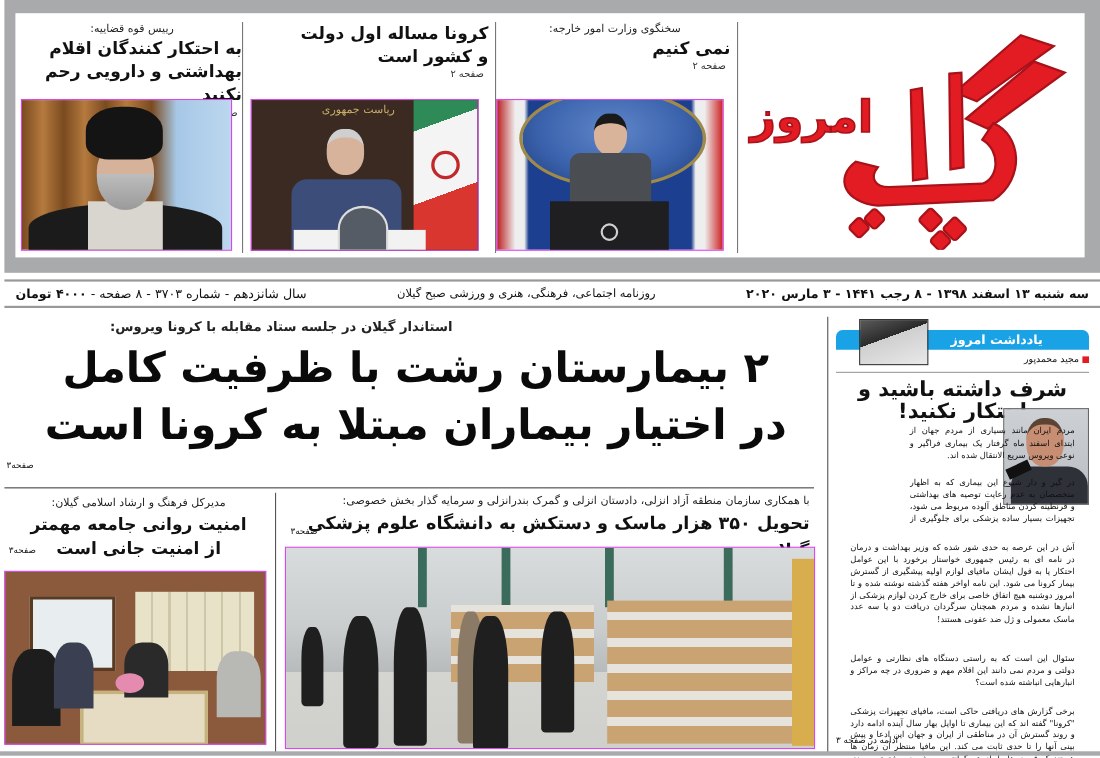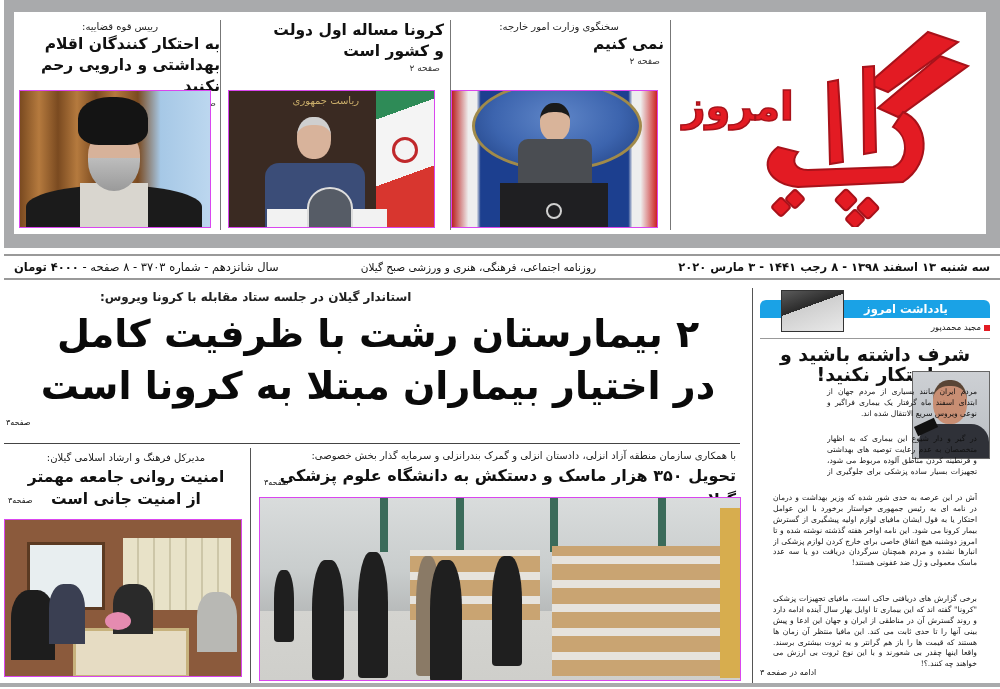--- a/index.html
+++ b/index.html
@@ -305,17 +305,18 @@
 <div class="ed-author-photo">
   <div class="suit"></div>
     <div class="face"></div>
     <div class="mic"></div>
 </div>
 
 <div class="ed-body">
   <p class="first">مردم ایران مانند بسیاری از مردم جهان از ابتدای اسفند ماه گرفتار یک بیماری فراگیر و نوعی ویروس سریع الانتقال شده اند.</p>
   <p class="first" style="width:150px; height:44px; overflow:hidden;">در گیر و دار شیوع این بیماری که به اظهار متخصصان به عدم رعایت توصیه های بهداشتی و قرنطینه کردن مناطق آلوده مربوط می شود، تجهیزات بسیار ساده پزشکی برای جلوگیری از گسترش این بیماری هم در ایران اگر نگوئیم نایاب اما کمیاب شده است. کمیاب شدن ماسک، ژل ضد عفونی، دستکش، الکل به علت کمبود تولید یا ناتوانی در تولید در کشور یا واردات نیست بلکه به افرادی سودجو، سنگدل، بی شرفی مربوط می شود که این اقلام مورد نیاز برای سلامت مردم را در انبارها به امید گرانتر شدن قیمت آنها نگهداری می کنند.</p>
   <p style="height:86px; overflow:hidden;">آش در این عرصه به حدی شور شده که وزیر بهداشت و درمان در نامه ای به رئیس جمهوری خواستار برخورد با این عوامل احتکار یا به قول ایشان مافیای لوازم اولیه پیشگیری از گسترش بیمار کرونا می شود. این نامه اواخر هفته گذشته نوشته شده و تا امروز دوشنبه هیچ اتفاق خاصی برای خارج کردن لوازم پزشکی از انبارها نشده و مردم همچنان سرگردان دریافت دو یا سه عدد ماسک معمولی و ژل ضد عفونی هستند!</p>
+  <p>سئوال این است که به راستی دستگاه های نظارتی و عوامل دولتی و مردم نمی دانند این اقلام مهم و ضروری در چه مراکز و انبارهایی انباشته شده است؟</p>
   <p>برخی گزارش های دریافتی حاکی است، مافیای تجهیزات پزشکی "کرونا" گفته اند که این بیماری تا اوایل بهار سال آینده ادامه دارد و روند گسترش آن در مناطقی از ایران و جهان این ادعا و پیش بینی آنها را تا حدی ثابت می کند. این مافیا منتظر آن زمان ها هستند که قیمت ها را باز هم گرانتر و به ثروت بیشتری برسند. واقعا اینها چقدر بی شعورند و با این نوع ثروت بی ارزش می خواهند چه کنند.؟!</p>
 </div>
 <div class="ed-continue">ادامه در صفحه ۳</div>
 
 <div class="bottom-rule"></div>
 
 </body></html>

